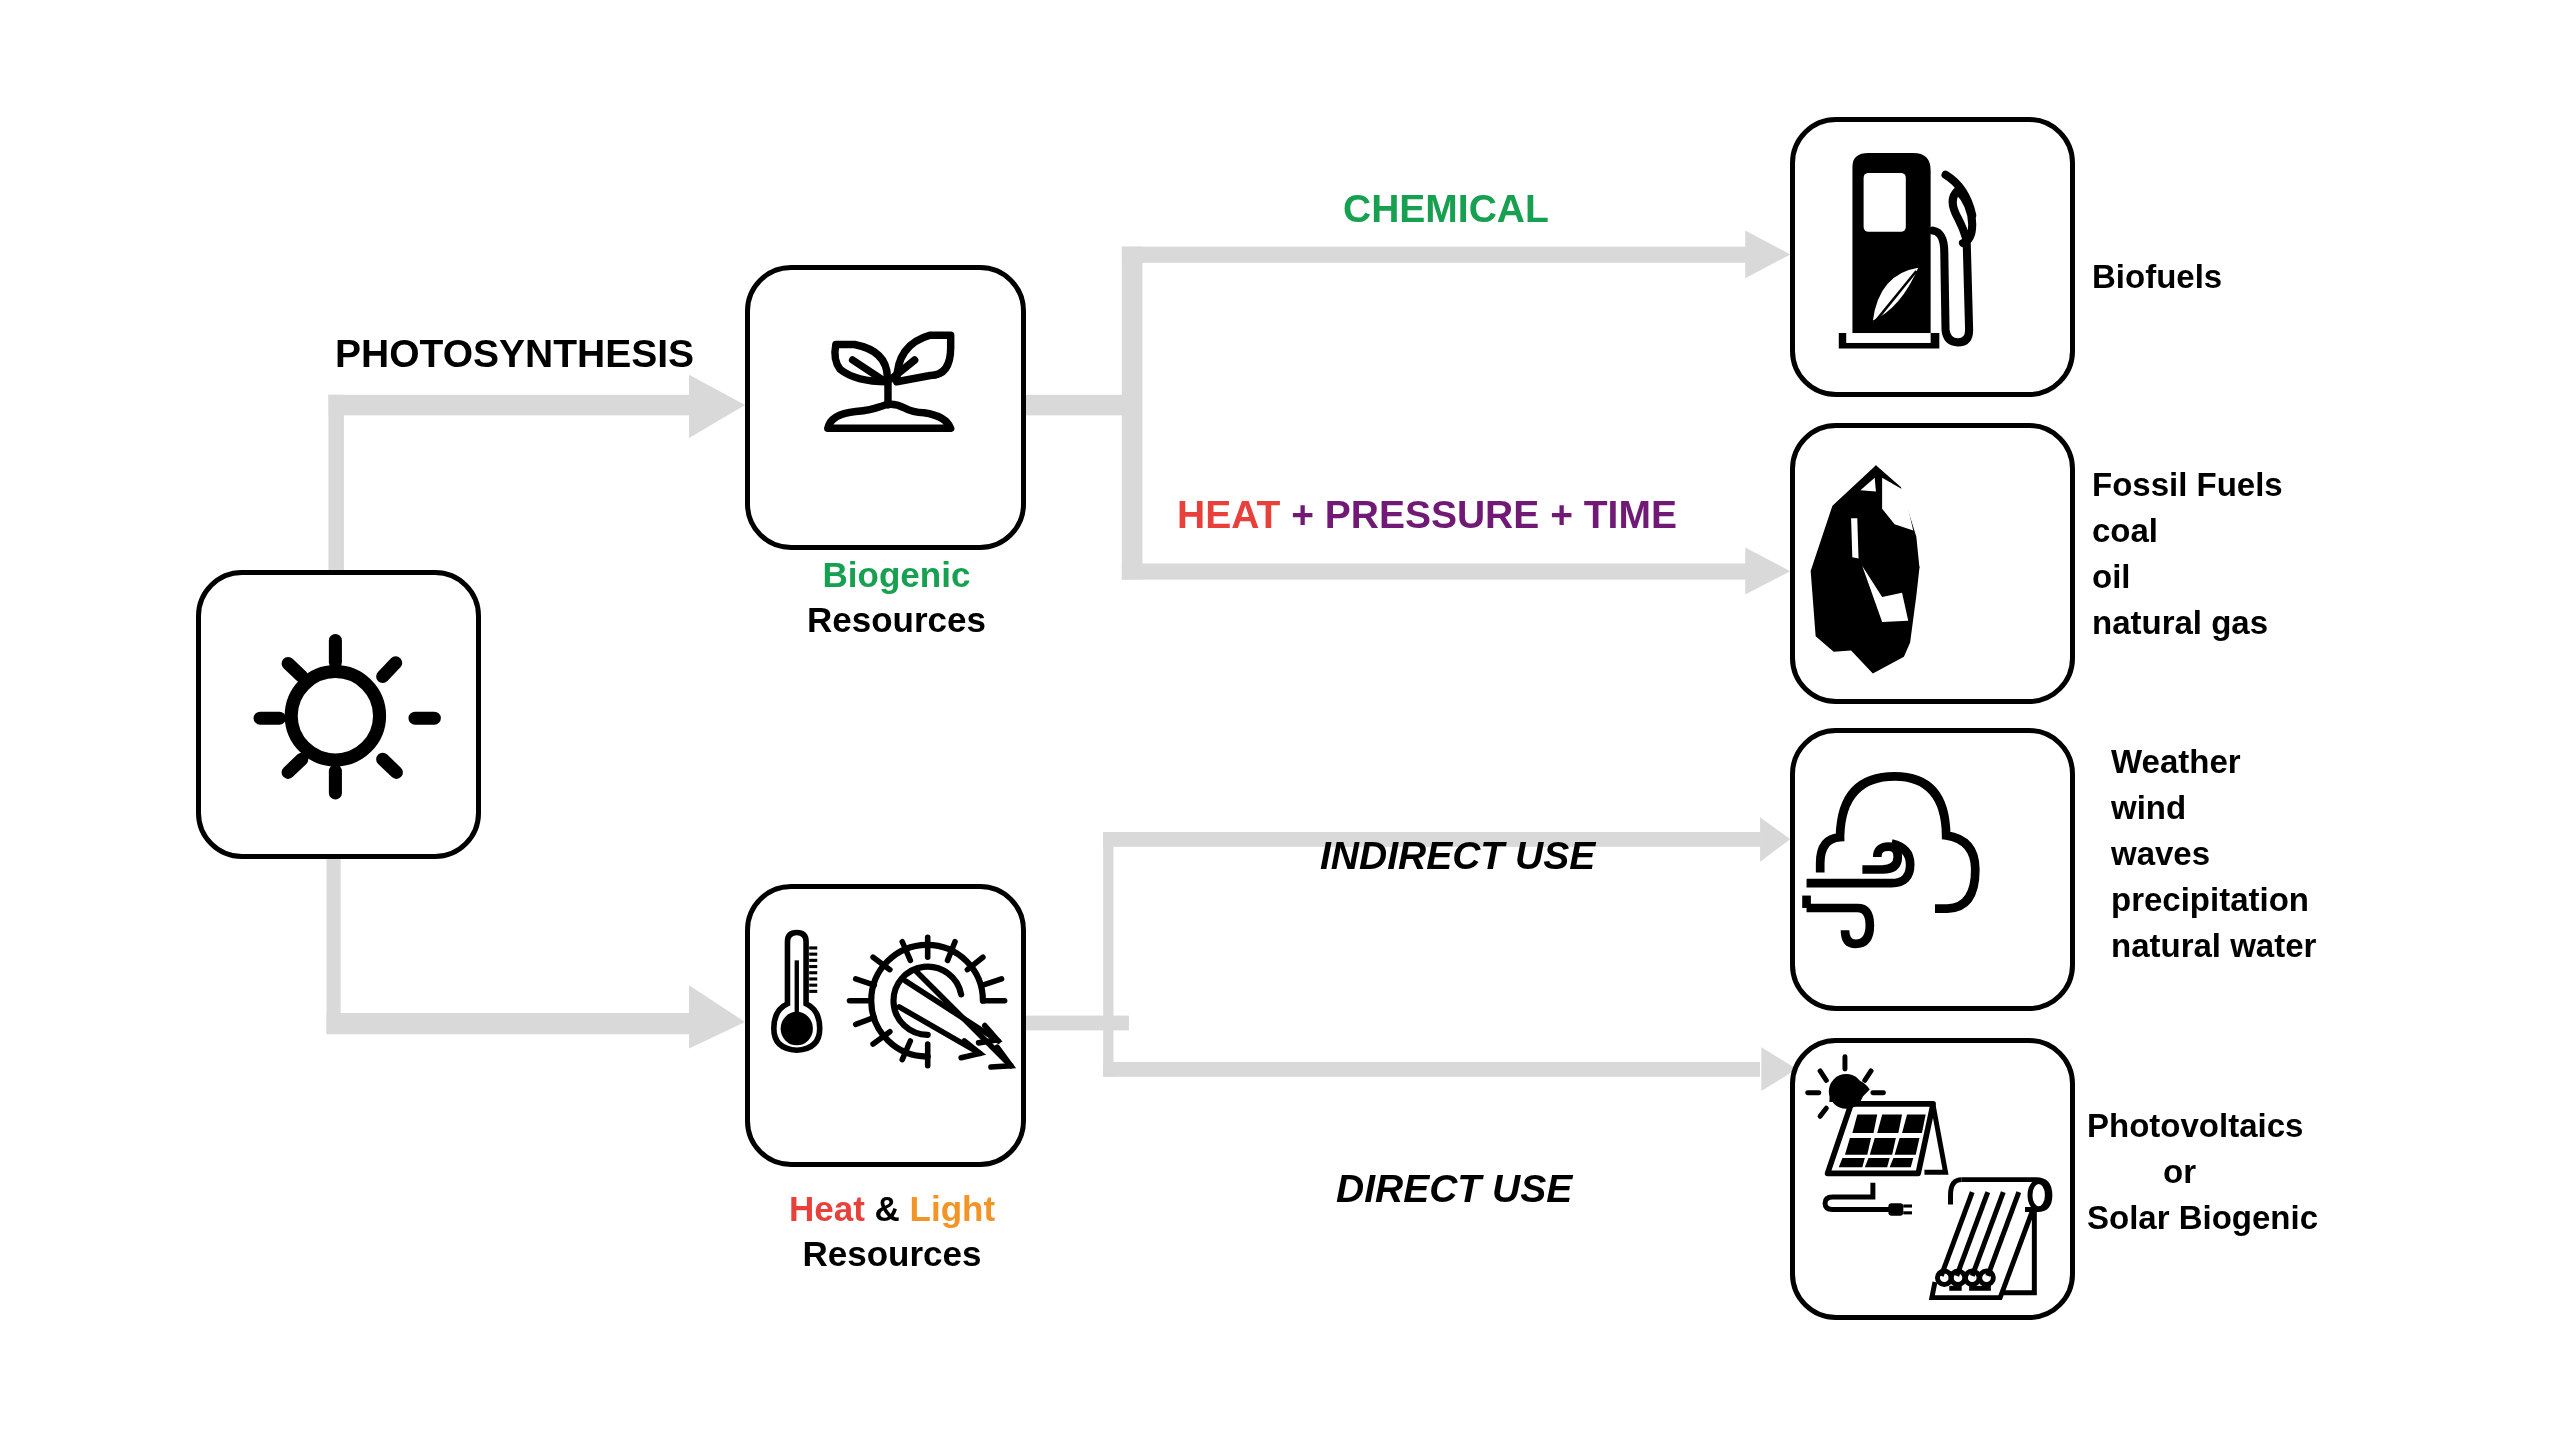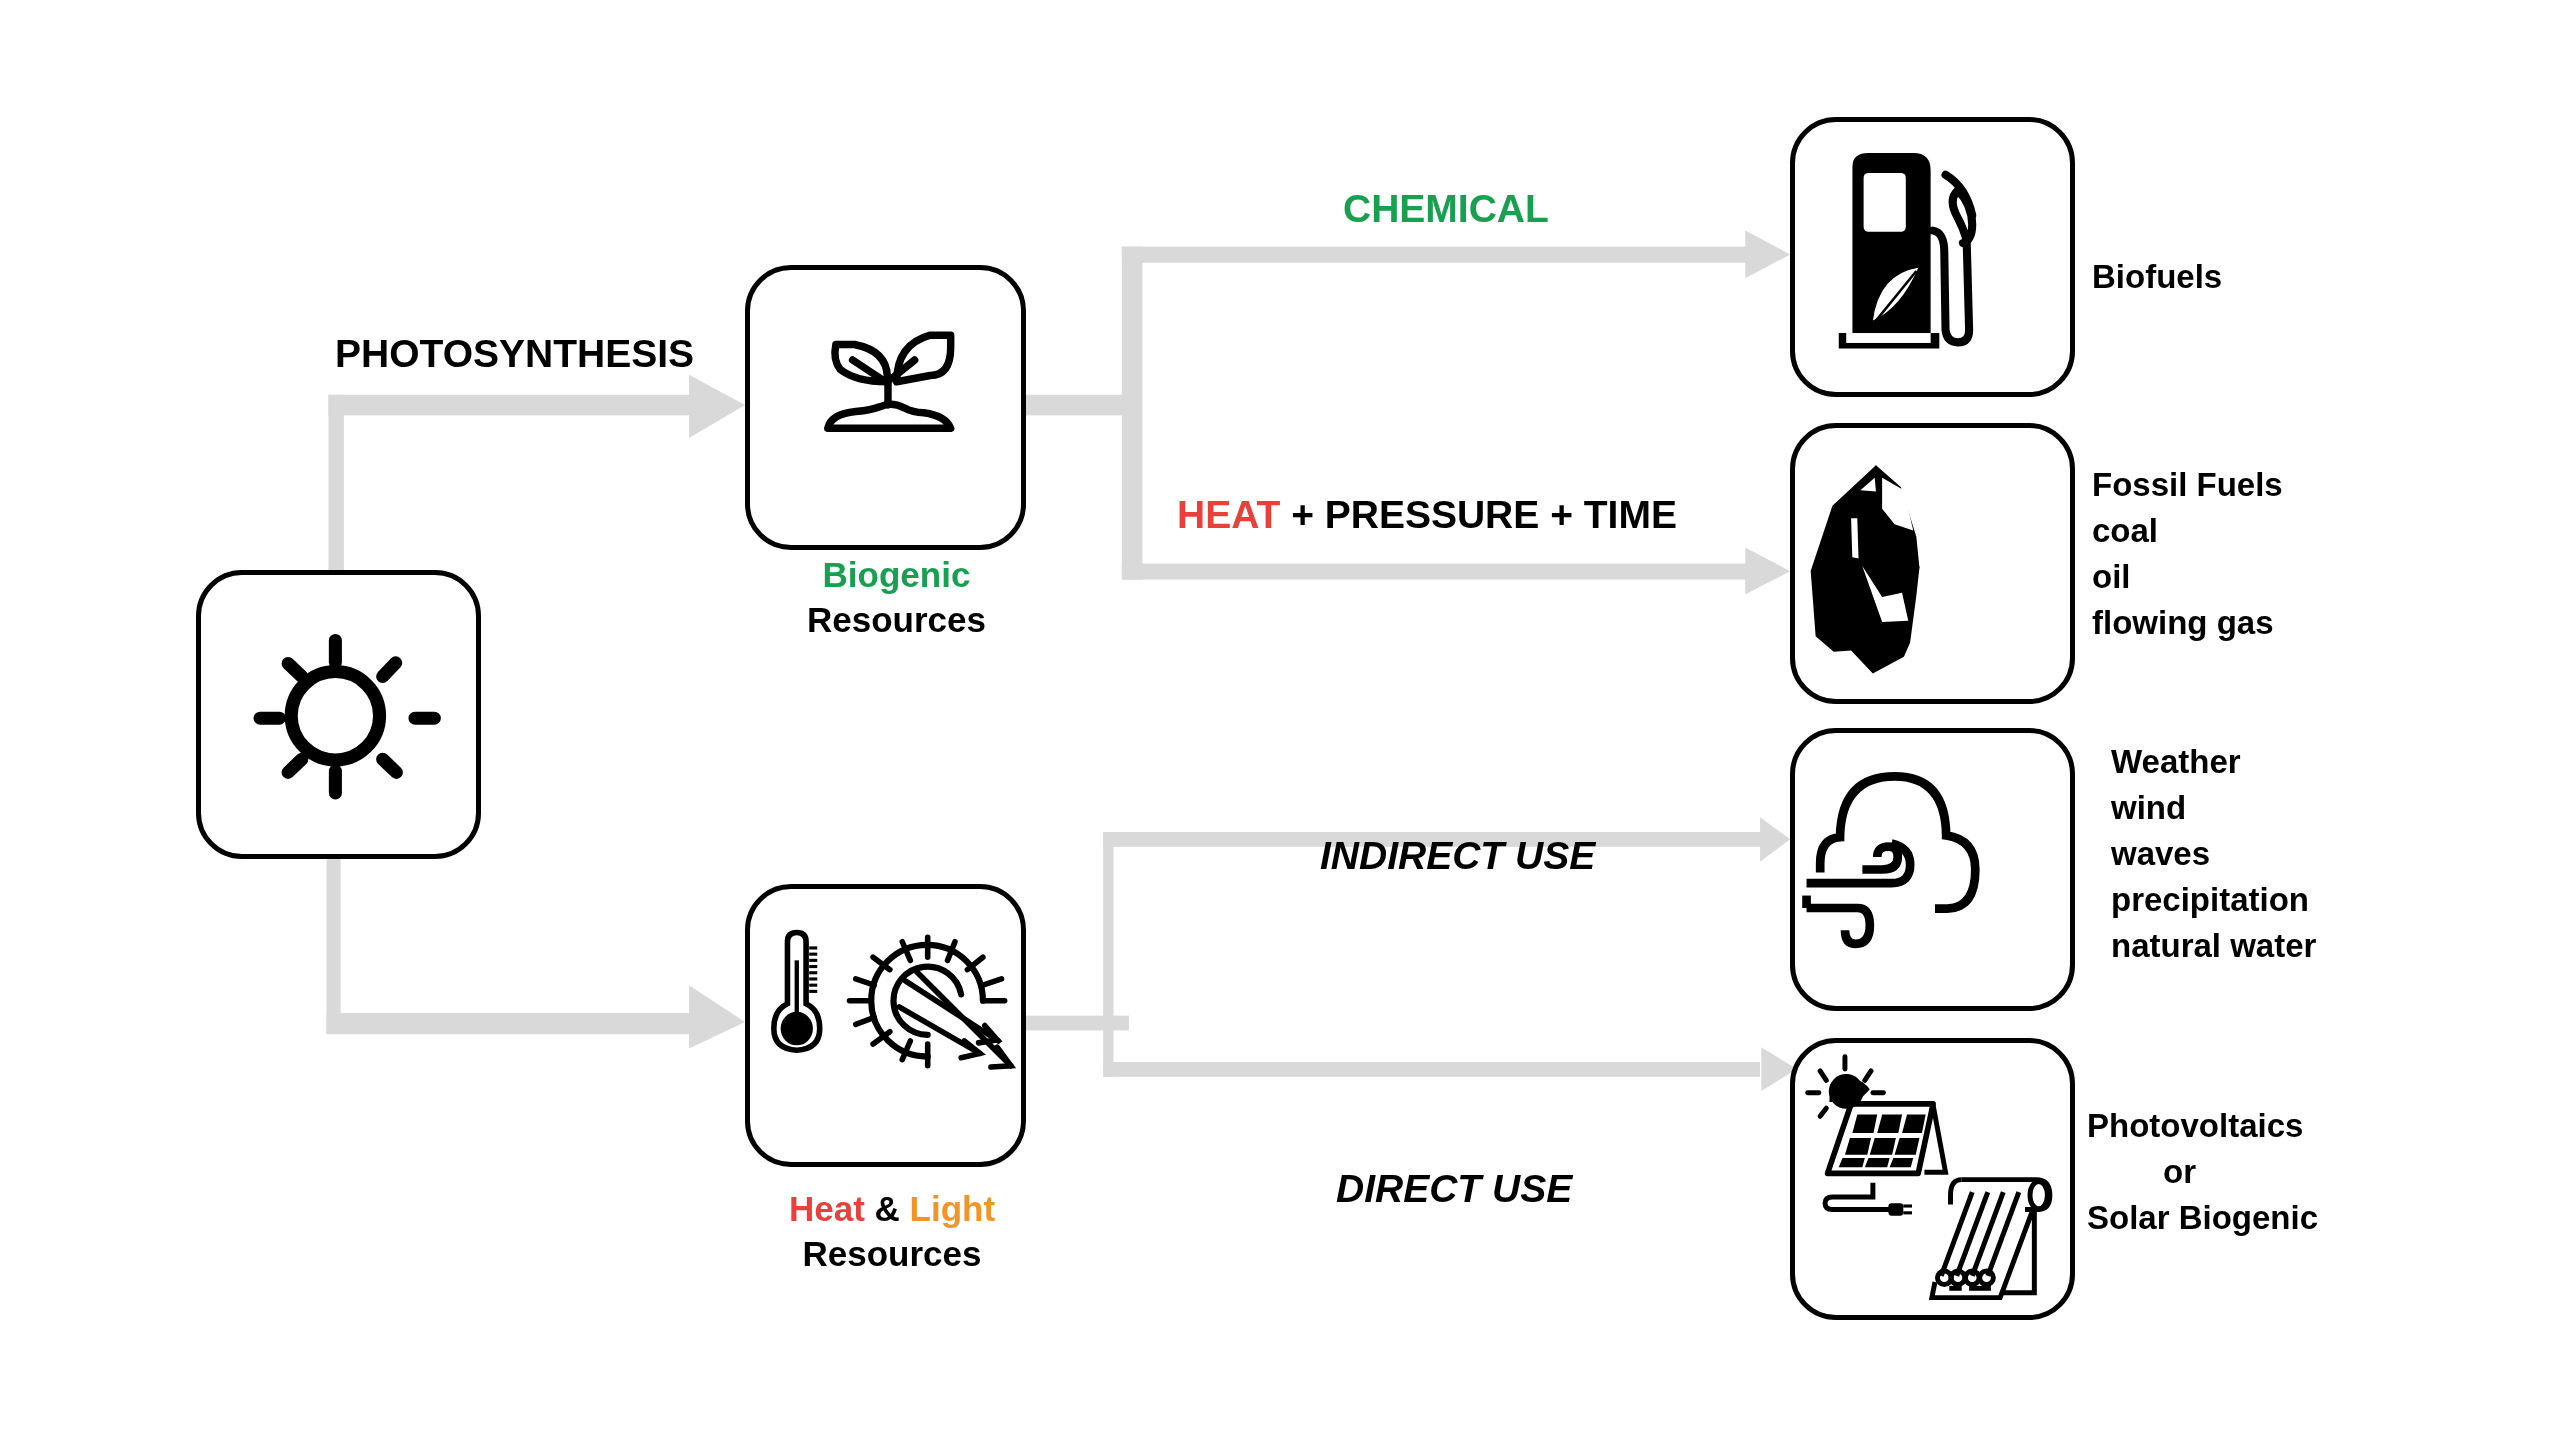--- a/index.html
+++ b/index.html
@@ -133,21 +133,21 @@
     <span style="color:#e8413c;">Heat</span>
     <span style="color:#000;">&amp;</span>
     <span style="color:#f39526;">Light</span>
   </div>
   <div style="color:#000;">Resources</div>
 </div>
 
 <div class="label flow-label" style="left:1343px;top:187px;color:#17a050;font-size:39px;">CHEMICAL</div>
 <div class="label flow-label" style="left:1177px;top:493px;font-size:39px;">
   <span style="color:#e8413c;">HEAT</span>
-  <span style="color:#000000;">+ PRESSURE + TIME</span>
+  <span style="color:#701a75;">+ PRESSURE + TIME</span>
 </div>
 <div class="label flow-label italic" style="left:1320px;top:802px;font-size:39px;">INDIRECT USE</div>
 <div class="label flow-label italic" style="left:1336px;top:1135px;font-size:39px;">DIRECT USE</div>
 
 <div class="box" style="left:1790px;top:117px;width:285px;height:280px;">
   <svg viewBox="0 0 442 435">
     <path d="M92,72 Q92,50 118,50 L190,50 Q218,50 218,78 L218,340 L232,340 L232,365 L70,365 L70,340 L92,340 Z" fill="#000"></path>
     <rect x="110" y="82" width="68" height="95" rx="8" fill="#fff"></rect>
     <rect x="82" y="340" width="136" height="16" fill="#fff"></rect>
     <path d="M198,235 Q135,245 125,320 Q170,300 198,235 Z" fill="#fff"></path>
@@ -167,21 +167,21 @@
     <polygon points="105,100 128,80 130,102" fill="#fff"></polygon>
     <polygon points="140,80 175,100 190,165 160,155 140,130" fill="#fff"></polygon>
     <polygon points="90,145 100,145 102,210 92,208" fill="#fff"></polygon>
     <polygon points="108,222 140,272 172,265 182,310 140,312" fill="#fff"></polygon>
   </svg>
 </div>
 <div class="out-label" style="left:2092px;top:462px;">
   <div>Fossil Fuels</div>
   <div>coal</div>
   <div>oil</div>
-  <div>flowing gas</div>
+  <div>natural gas</div>
 </div>
 
 <div class="box" style="left:1790px;top:728px;width:285px;height:283px;">
   <svg viewBox="0 0 442 440">
     <g fill="none" stroke="#000" stroke-width="14">
       <path d="M40,225 L40,210 Q40,170 72,168 L72,165 Q75,70 160,70 Q242,70 243,165 Q290,172 290,220 Q290,282 245,283 L225,283"></path>
       <path d="M108,220 L140,220 Q165,220 165,200 Q165,183 150,183 Q132,183 132,200"></path>
       <path d="M18,242 L155,242 Q185,242 185,212 Q185,185 155,178"></path>
       <path d="M18,282 L100,282 Q120,282 120,310 Q120,340 97,340 Q80,340 80,318"></path>
       <line x1="18" y1="262" x2="18" y2="282"></line>

